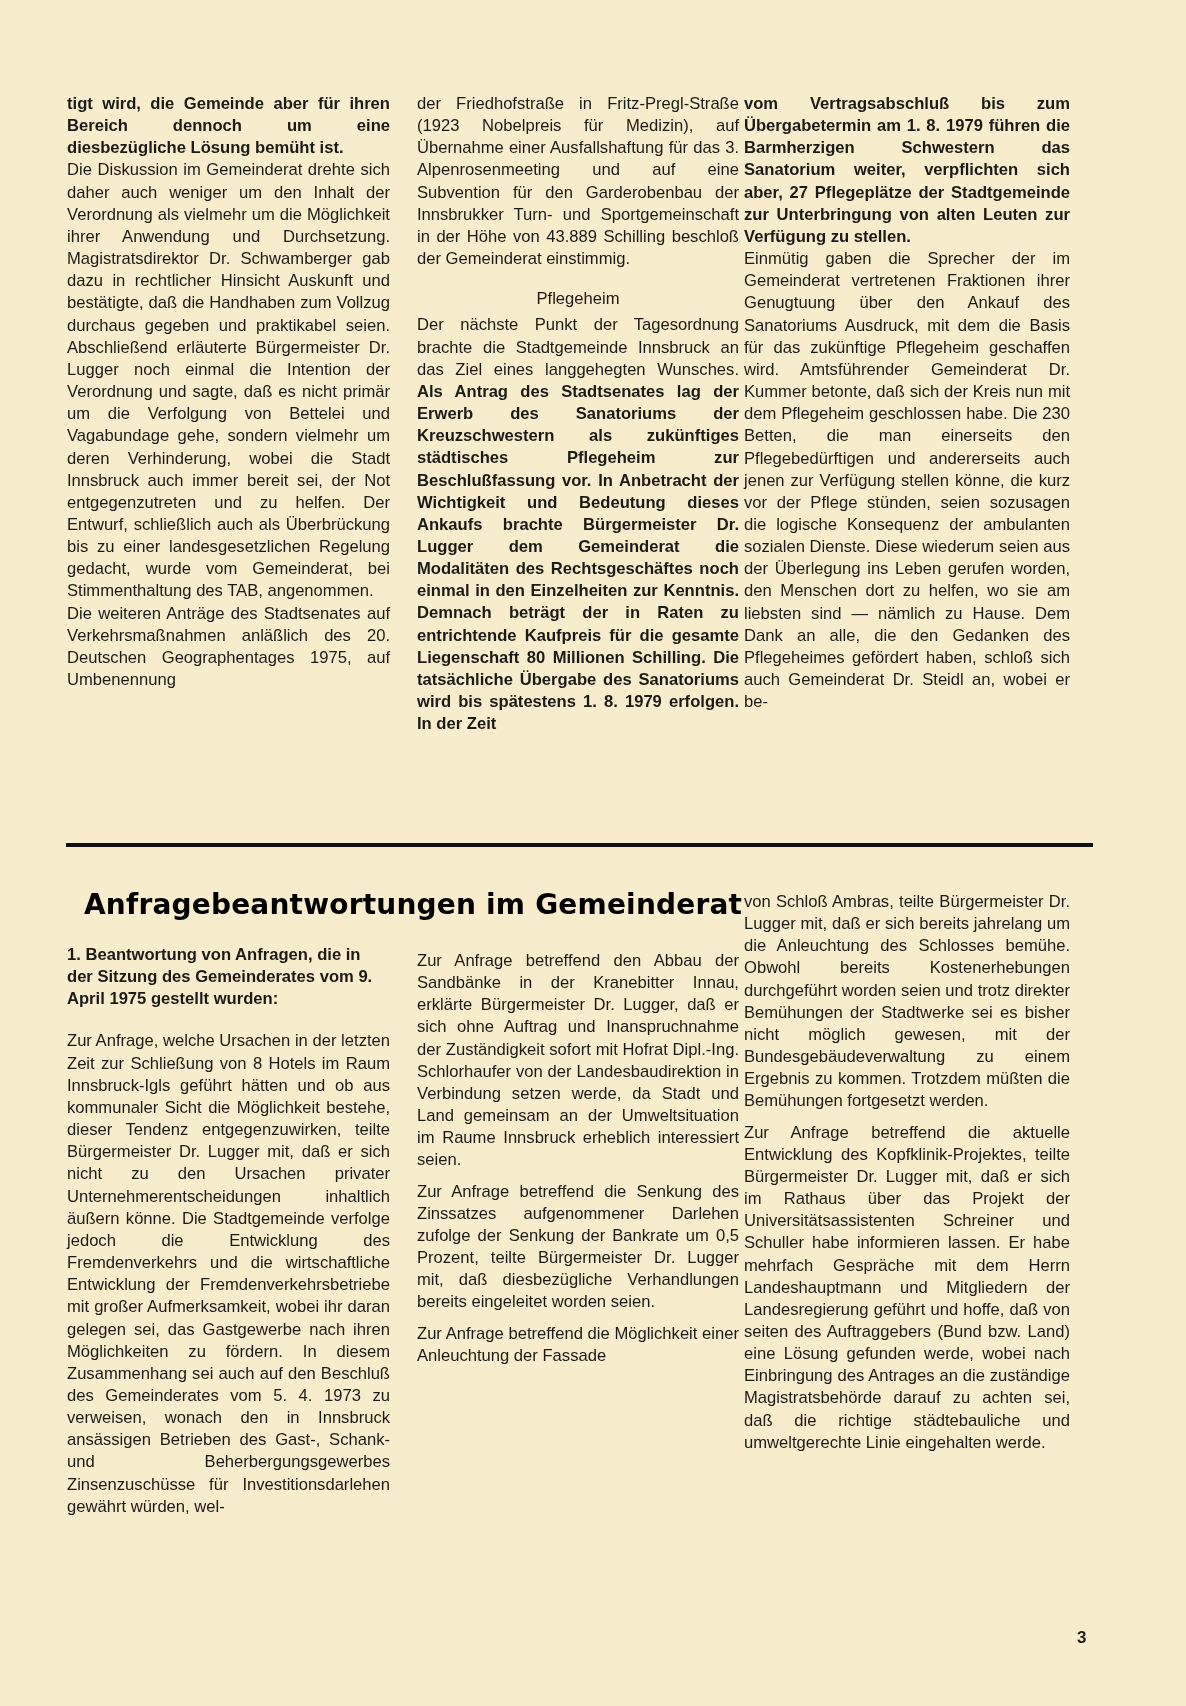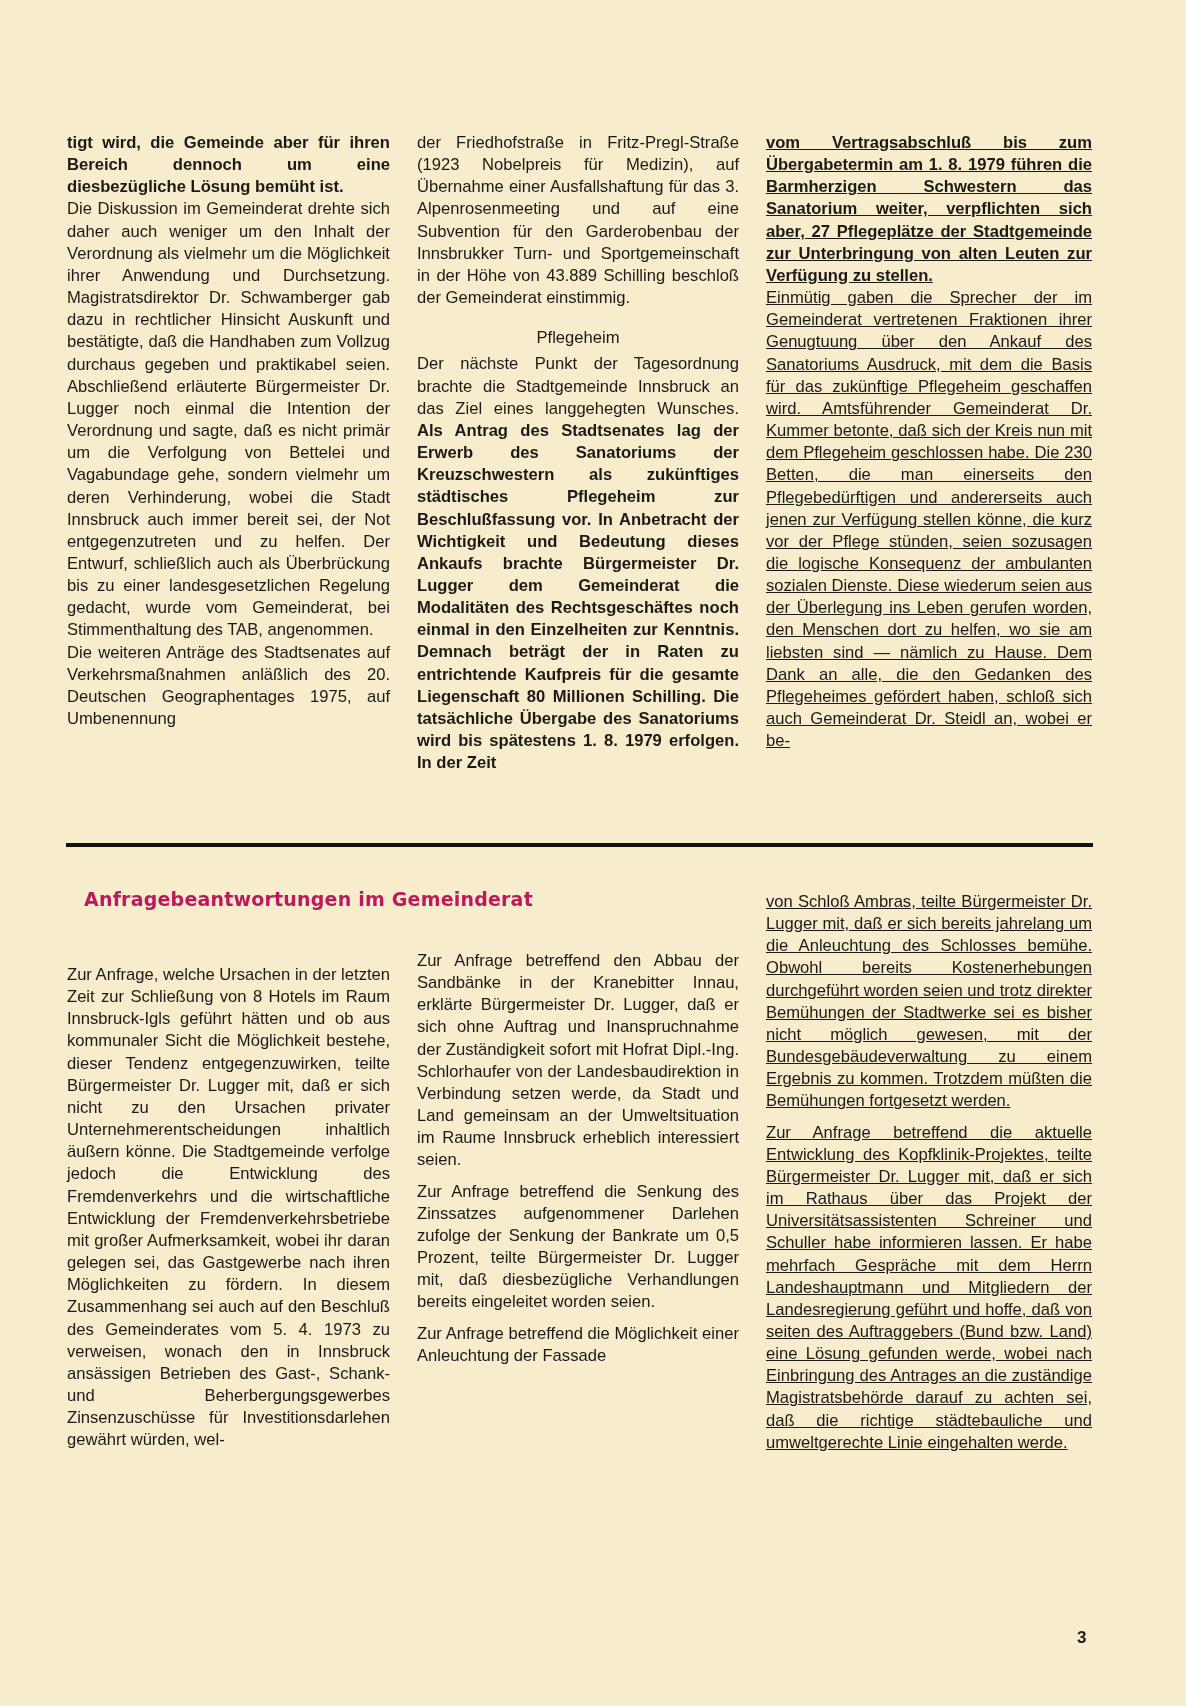--- a/index.html
+++ b/index.html
@@ -15,32 +15,32 @@
       position: absolute;
       font-size: 16.6px;
       line-height: 22.15px;
       text-align: justify;
       hyphens: none;
     }
     .col p { margin: 0; }
     .b { font-weight: bold; }
     .c1 { left: 67px;  width: 323px; }
     .c2 { left: 417px; width: 322px; }
-    .c3 { left: 766px; width: 326px; text-decoration: underline; }
-    .top { top: 93px; margin-top: 39px; }
+    .c3 { left: 744px; width: 326px; }
+    .top { top: 93px; }
     .sub-center { text-align: center; font-weight: normal; margin: 18px 0 4px 0 !important; }
     .rule {
       position: absolute; left: 66px; top: 843px; width: 1027px; height: 4px;
       background: #111;
     }
     .headline {
       position: absolute; left: 84px; top: 888px;
       font-family: "DejaVu Sans", sans-serif;
-      font-weight: bold; font-size: 19px; letter-spacing: 0.2px;
-      color: #be185d;
+      font-weight: bold; font-size: 28px; letter-spacing: 0.2px;
+      color: #000000;
       white-space: nowrap;
     }
     .bot1 { top: 944px; }
     .bot2 { top: 941px; }
     .bot3 { top: 891px; }
     .gap { margin-top: 9px !important; }
     .gap-lg { margin-top: 20px !important; }
     .q-head { font-family: "Liberation Sans", sans-serif; font-weight: bold; text-align: left; }
     .page-num {
       position: absolute; left: 1077px; top: 1628px;
@@ -65,20 +65,21 @@
 <div class="col c3 top">
   <p class="b">vom Vertragsabschluß bis zum Übergabetermin am 1. 8. 1979 führen die Barmherzigen Schwestern das Sanatorium weiter, verpflichten sich aber, 27 Pflegeplätze der Stadtgemeinde zur Unterbringung von alten Leuten zur Verfügung zu stellen.</p>
   <p>Einmütig gaben die Sprecher der im Gemeinderat vertretenen Fraktionen ihrer Genugtuung über den Ankauf des Sanatoriums Ausdruck, mit dem die Basis für das zukünftige Pflegeheim geschaffen wird. Amtsführender Gemeinderat Dr. Kummer betonte, daß sich der Kreis nun mit dem Pflegeheim geschlossen habe. Die 230 Betten, die man einerseits den Pflegebedürftigen und andererseits auch jenen zur Verfügung stellen könne, die kurz vor der Pflege stünden, seien sozusagen die logische Konsequenz der ambulanten sozialen Dienste. Diese wiederum seien aus der Überlegung ins Leben gerufen worden, den Menschen dort zu helfen, wo sie am liebsten sind — nämlich zu Hause. Dem Dank an alle, die den Gedanken des Pflegeheimes gefördert haben, schloß sich auch Gemeinderat Dr. Steidl an, wobei er be-</p>
 </div>
 
 <div class="rule"></div>
 
 <div class="headline">Anfragebeantwortungen im Gemeinderat</div>
 
 <div class="col c1 bot1">
+  <p class="q-head">1. Beantwortung von Anfragen, die in der Sitzung des Gemeinderates vom 9. April 1975 gestellt wurden:</p>
   <p class="gap-lg">Zur Anfrage, welche Ursachen in der letzten Zeit zur Schließung von 8 Hotels im Raum Innsbruck-Igls geführt hätten und ob aus kommunaler Sicht die Möglichkeit bestehe, dieser Tendenz entgegenzuwirken, teilte Bürgermeister Dr. Lugger mit, daß er sich nicht zu den Ursachen privater Unternehmerentscheidungen inhaltlich äußern könne. Die Stadtgemeinde verfolge jedoch die Entwicklung des Fremdenverkehrs und die wirtschaftliche Entwicklung der Fremdenverkehrsbetriebe mit großer Aufmerksamkeit, wobei ihr daran gelegen sei, das Gastgewerbe nach ihren Möglichkeiten zu fördern. In diesem Zusammenhang sei auch auf den Beschluß des Gemeinderates vom 5. 4. 1973 zu verweisen, wonach den in Innsbruck ansässigen Betrieben des Gast-, Schank- und Beherbergungsgewerbes Zinsenzuschüsse für Investitionsdarlehen gewährt würden, wel-</p>
 </div>
 
 <div class="col c2 bot2">
   <p class="gap">Zur Anfrage betreffend den Abbau der Sandbänke in der Kranebitter Innau, erklärte Bürgermeister Dr. Lugger, daß er sich ohne Auftrag und Inanspruchnahme der Zuständigkeit sofort mit Hofrat Dipl.-Ing. Schlorhaufer von der Landesbaudirektion in Verbindung setzen werde, da Stadt und Land gemeinsam an der Umweltsituation im Raume Innsbruck erheblich interessiert seien.</p>
   <p class="gap">Zur Anfrage betreffend die Senkung des Zinssatzes aufgenommener Darlehen zufolge der Senkung der Bankrate um 0,5 Prozent, teilte Bürgermeister Dr. Lugger mit, daß diesbezügliche Verhandlungen bereits eingeleitet worden seien.</p>
   <p class="gap">Zur Anfrage betreffend die Möglichkeit einer Anleuchtung der Fassade</p>
 </div>
 
 <div class="col c3 bot3">

